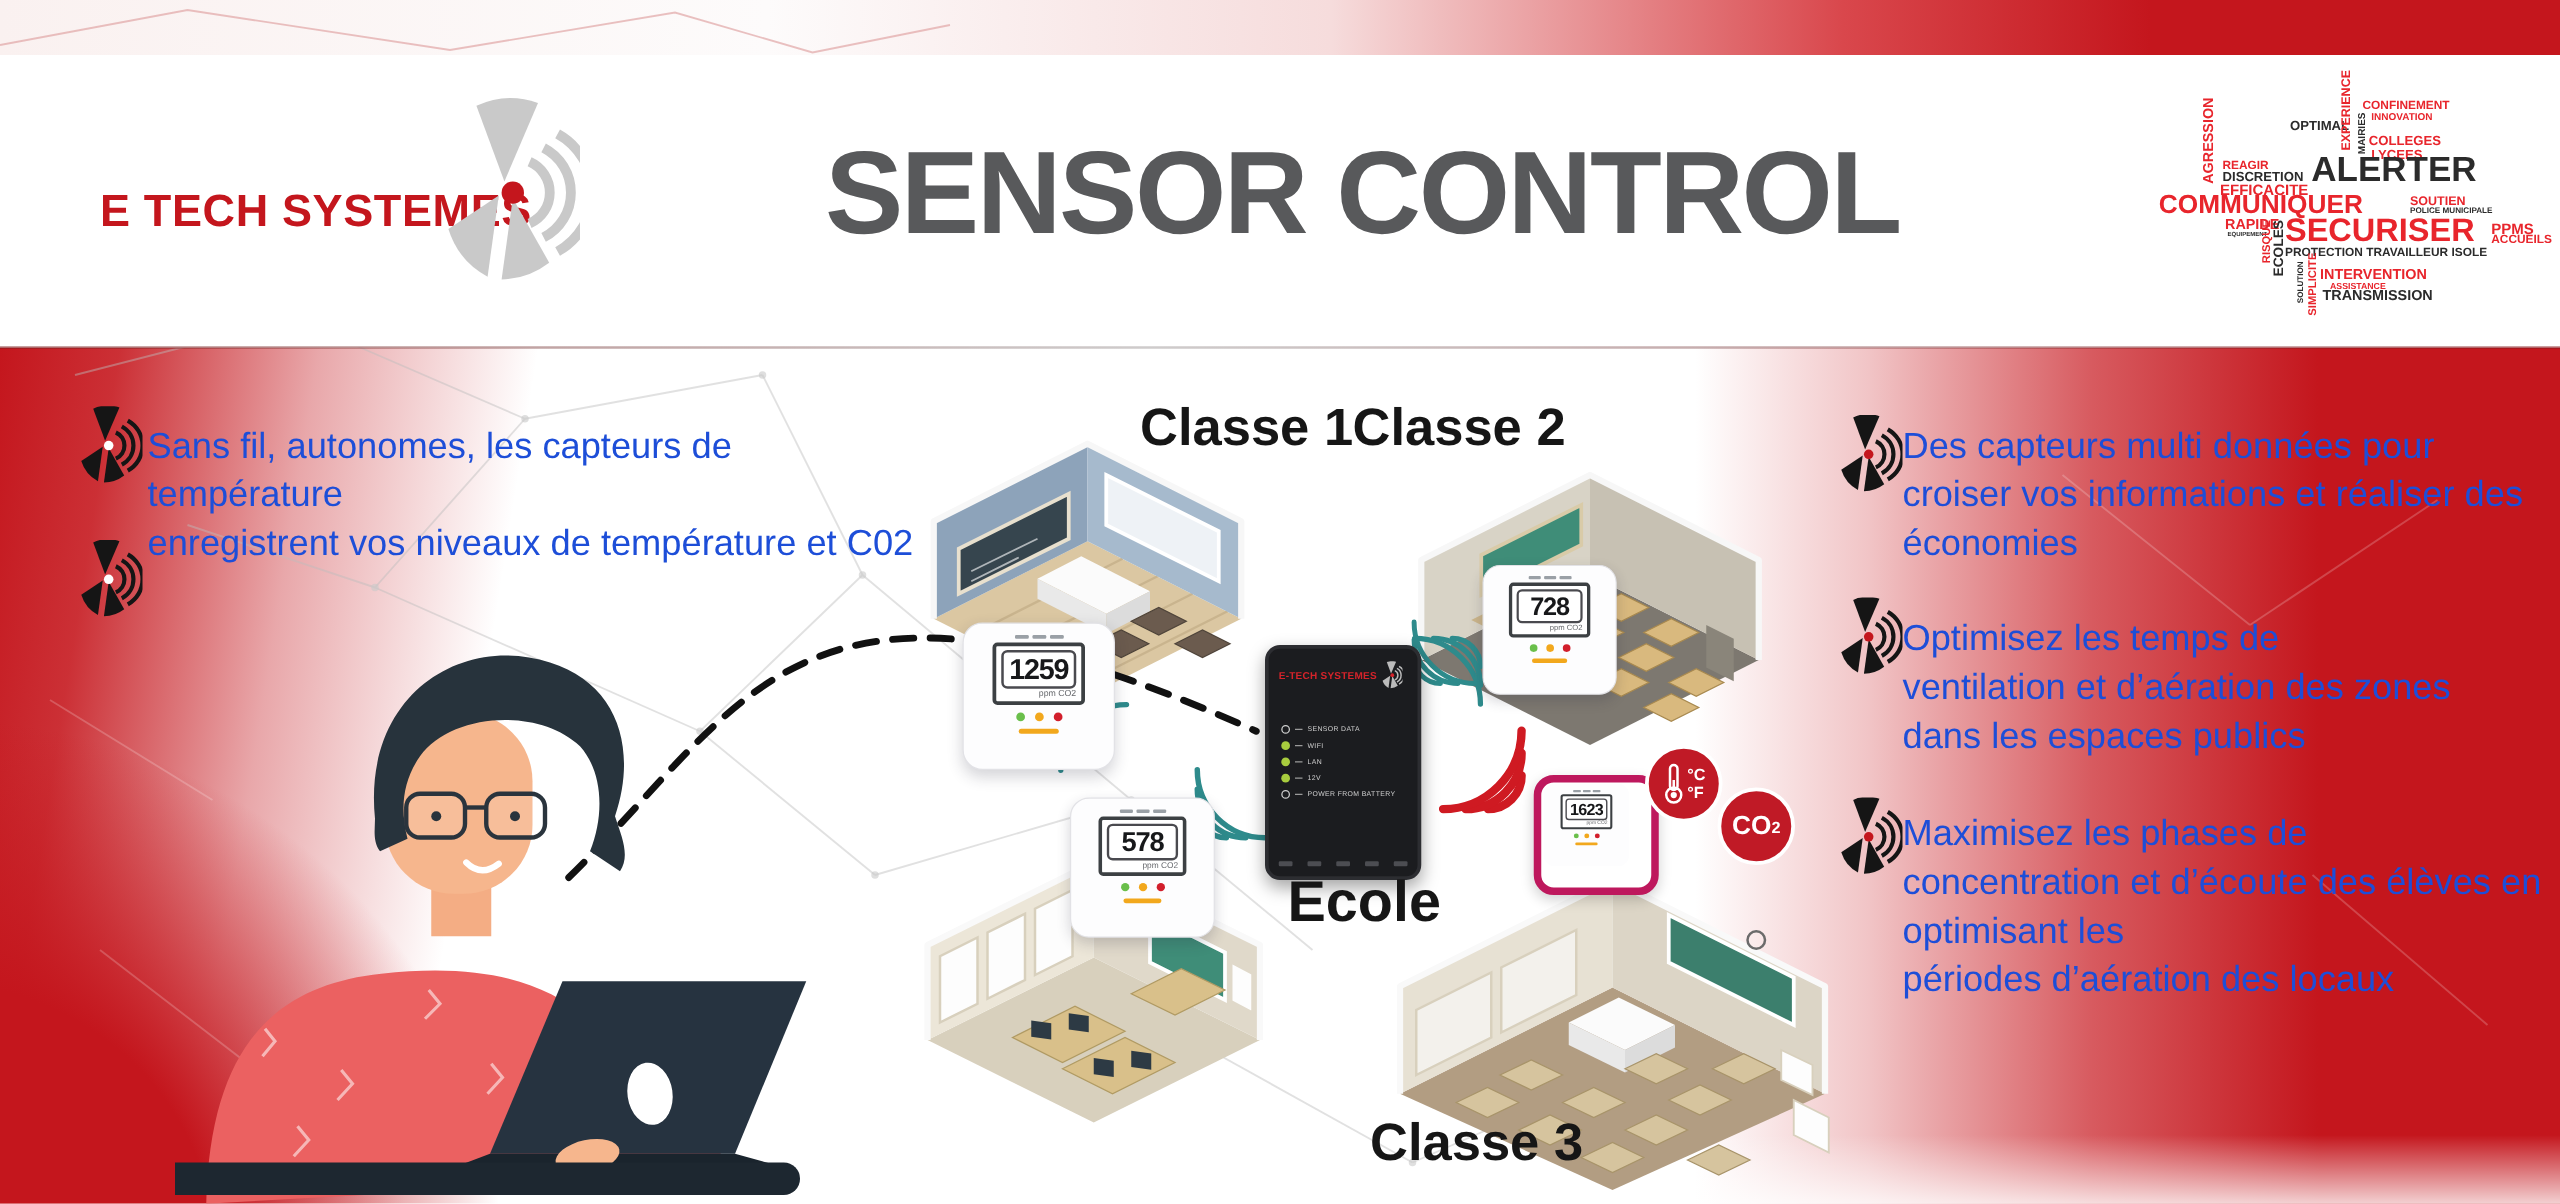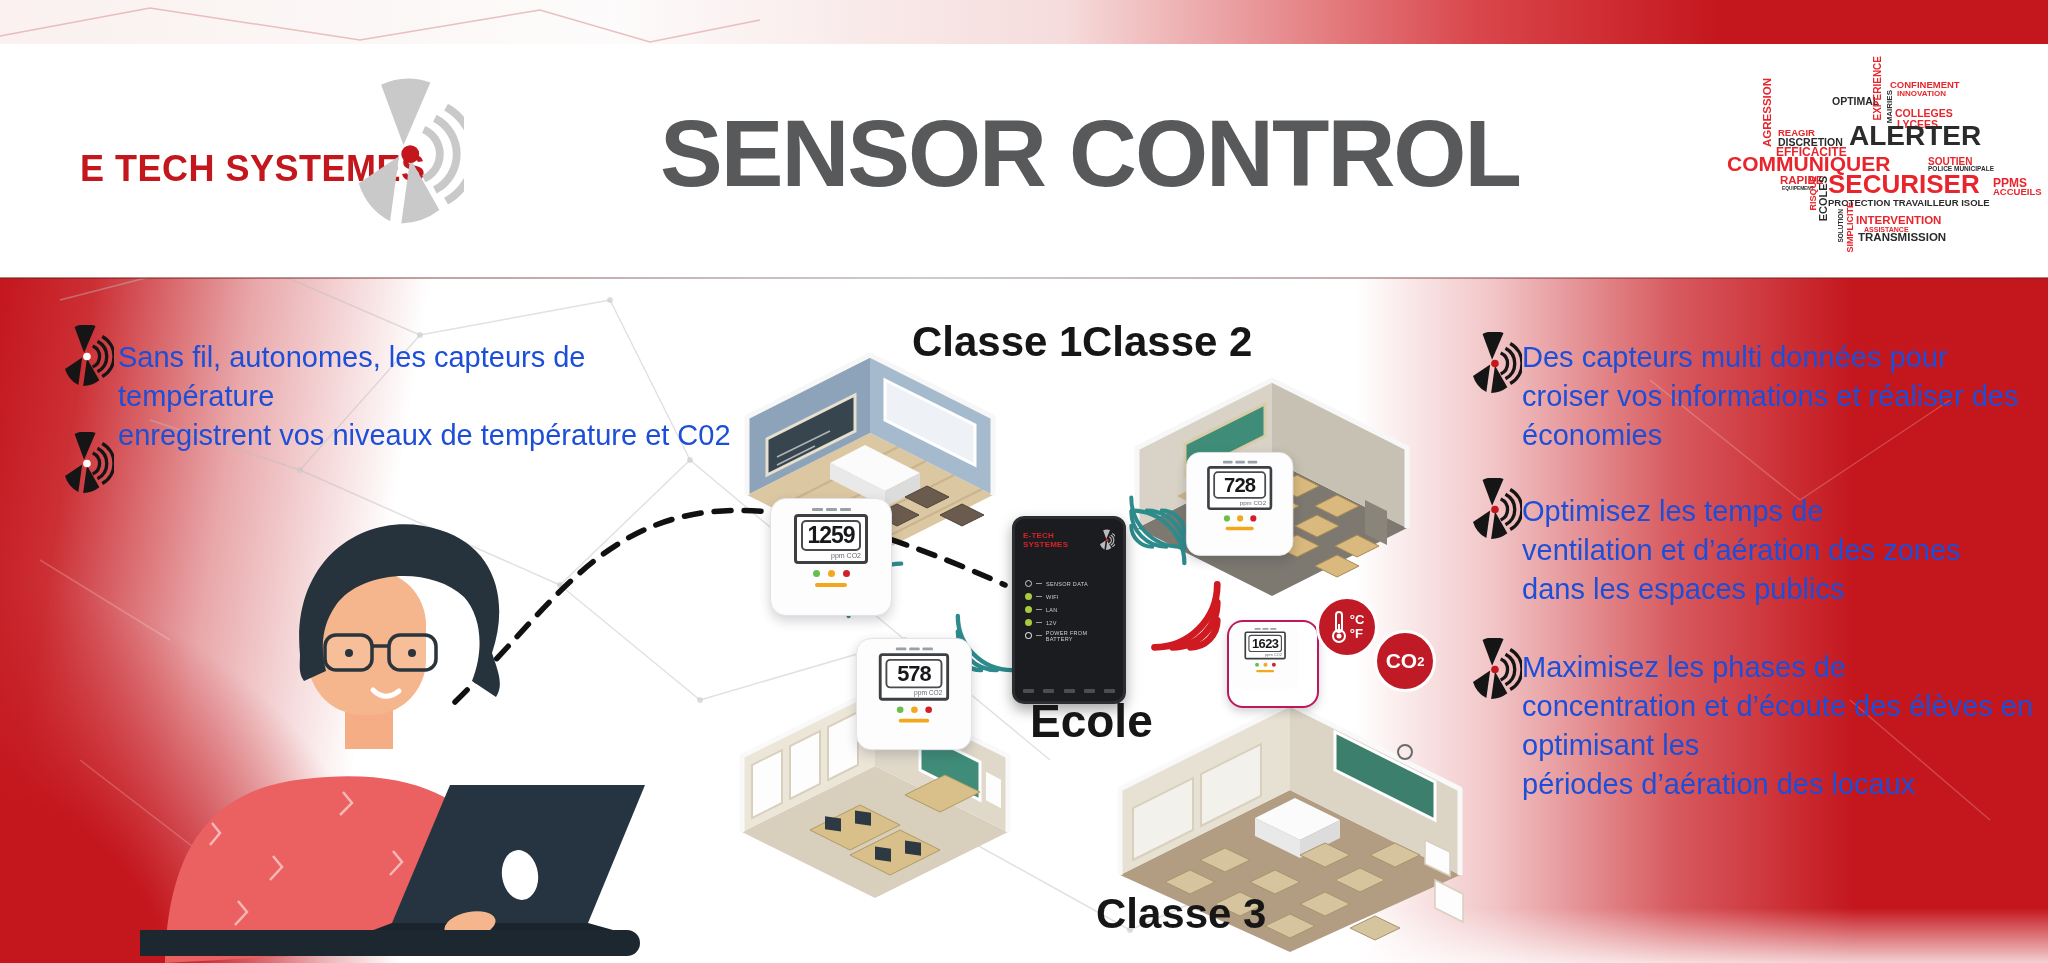--- a/index.html
+++ b/index.html
@@ -50,26 +50,26 @@
   .s-top{display:flex;gap:3px;margin-bottom:3px;}
   .s-top i{width:11px;height:3px;background:#9aa0a6;border-radius:1px;}
   .s-screen{width:74px;border:3px solid #3c4043;border-radius:4px;background:#fff;padding:3px 4px 2px;text-align:center;box-sizing:border-box;}
   .s-value{font-size:23px;font-weight:bold;color:#17181a;line-height:1;letter-spacing:-1px;
     border:2px solid #4a4a4f;border-radius:5px;padding:2px 1px;}
   .s-unit{font-size:7px;color:#66686c;text-align:right;margin-top:1px;}
   .s-dots{display:flex;gap:8px;margin-top:6px;align-items:center;}
   .s-dots i{width:7px;height:7px;border-radius:50%;}
   .dg{background:#6abf4b;}.dy{background:#f2a81d;}.dr{background:#d21f2c;}
   .s-strip{width:32px;height:4px;background:#f2a81d;border-radius:2px;margin-top:6px;}
-  #alertbox{position:absolute;left:1227px;top:620px;width:88px;height:84px;border:2px solid #be185d;
+  #alertbox{position:absolute;left:1227px;top:620px;width:88px;height:84px;border:6px solid #be185d;
     border-radius:16px;background:#fff;z-index:4;box-shadow:0 4px 10px rgba(0,0,0,.18);}
   #alertbox .sensor{left:2px;top:1px;transform:scale(.56);transform-origin:0 0;box-shadow:none;border:none;}
 
   
-  #hub{left:1012px;top:516px;width:114px;height:188px;background:#1b1c1f;border:3px solid #2c2d31;
+  #hub{left:1012px;top:516px;width:125px;height:188px;background:#1b1c1f;border:3px solid #2c2d31;
     border-radius:12px;z-index:4;box-shadow:0 6px 14px rgba(0,0,0,.35);box-sizing:border-box;padding:10px 8px;}
   #hub-brand{display:flex;align-items:center;gap:3px;}
   #hub-brand span{font-size:8px;font-weight:bold;color:#d5232a;letter-spacing:.2px;}
   #hub-leds{list-style:none;margin:26px 0 0 2px;padding:0;}
   #hub-leds li{display:flex;align-items:center;gap:4px;height:13px;}
   .led{width:7px;height:7px;border-radius:50%;box-sizing:border-box;}
   .led-on{background:#a8cc3e;} .led-off{background:#1b1c1f;border:1.5px solid #cfcfcf;}
   .led-dash{width:6px;height:1.5px;background:#9a9a9a;}
   .led-label{font-size:5.5px;color:#cfcfcf;letter-spacing:.3px;}
   #hub-ports{position:absolute;left:8px;right:8px;bottom:8px;display:flex;justify-content:space-between;}

